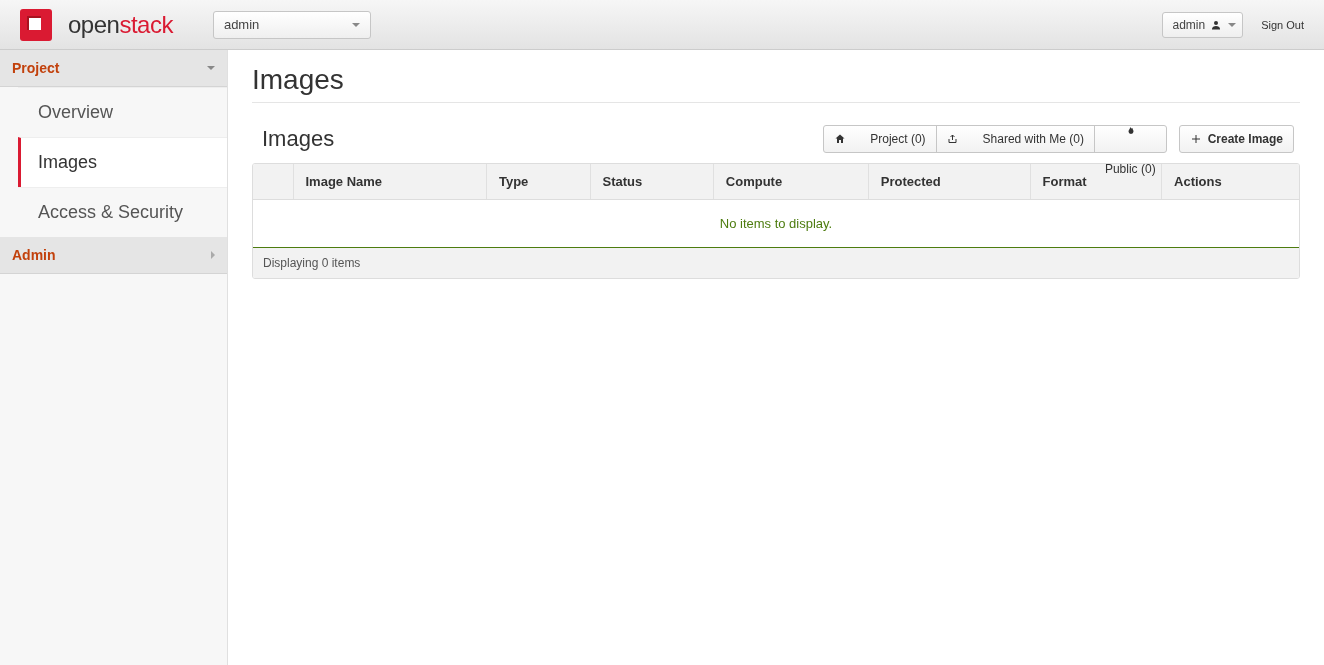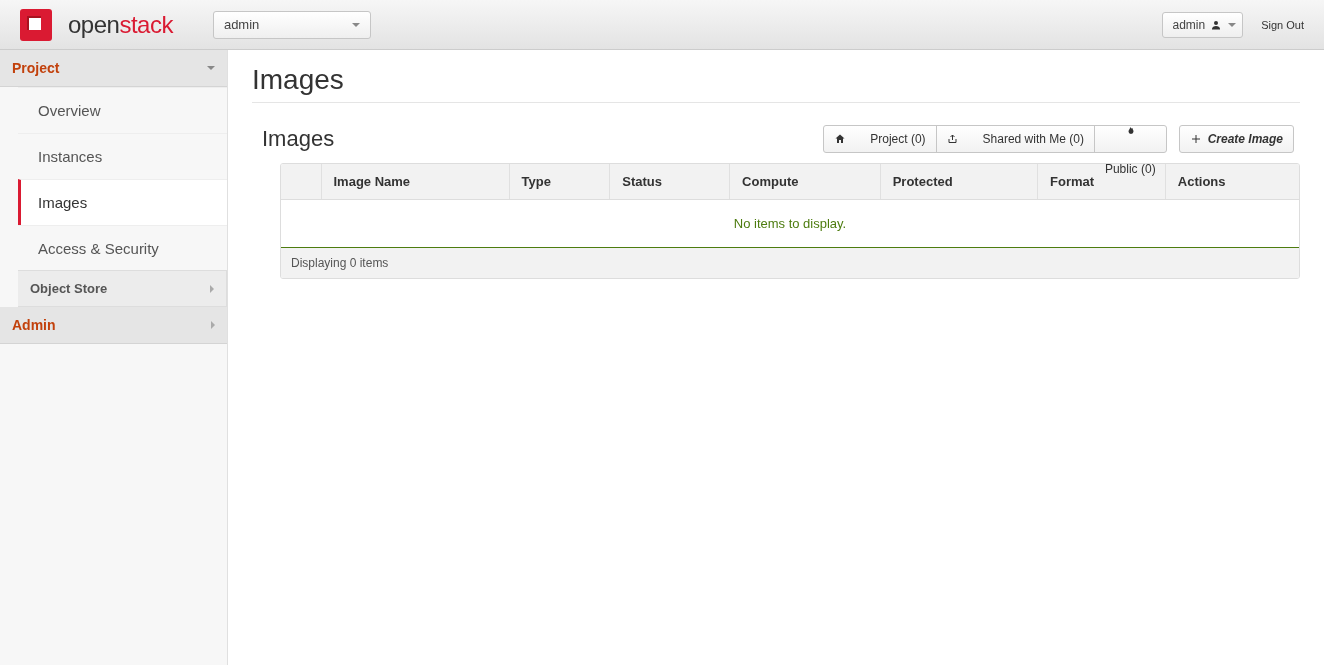--- a/index.html
+++ b/index.html
@@ -168,21 +168,21 @@
       height: 0;
       border-top: 4px solid transparent;
       border-bottom: 4px solid transparent;
       border-left: 4px solid #aaa;
       display: inline-block;
     }
 
     .subnav-item {
       display: block;
       padding: 14px 14px 14px 20px;
-      font-size: 15px;
+      font-size: 18px;
       color: #555;
       background: #f7f7f7;
       cursor: pointer;
       border-top: 1px solid #eee;
     }
     .subnav-item.active {
       background: #fff;
       border-left: 3px solid #da1a32;
       padding-left: 17px;
       color: #333;
@@ -221,28 +221,27 @@
       font-size: 12px;
       color: #333;
       cursor: pointer;
       border-radius: 3px;
       white-space: nowrap;
     }
     .btn-group .btn { border-radius: 0; margin-left: -1px; gap: 24px; }
     .btn-group .btn:first-child { border-radius: 3px 0 0 3px; margin-left: 0; }
     .btn-group .btn:last-child { border-radius: 0 3px 3px 0; flex-direction: column; }
     .btn .ico svg { display: block; }
-    .btn.bold { font-weight: 700; font-style: italic; }
+    .btn.bold { font-weight: 700; }
 
     
     .data-table {
       border: 1px solid #ddd;
       border-radius: 3px;
       overflow: hidden;
-      margin-left: 28px;
     }
     table { width: 100%; border-collapse: collapse; }
     thead th {
       text-align: left;
       padding: 10px 12px;
       background: #f2f2f2;
       font-weight: 700;
       color: #333;
       border-bottom: 1px solid #ddd;
       font-size: 13px;
@@ -298,34 +297,27 @@
     <div class="acc-l1-head">
       <span>Project</span>
       <span class="caret"></span>
     </div>
 
     <div class="acc-l2">
 
       <a class="subnav-item">
         <span>Overview</span>
       </a>
-      <a class="subnav-item">
-        <span>Instances</span>
-      </a>
       <a class="subnav-item active">
         <span>Images</span>
       </a>
       <a class="subnav-item">
         <span>Access &amp; Security</span>
       </a>
 
-      <div class="acc-l2-head">
-        <span>Object Store</span>
-        <span class="caret-r"></span>
-      </div>
     </div>
 
     <div class="acc-l1-head collapsed">
       <span>Admin</span>
       <span class="caret-r"></span>
     </div>
   </div>
 
   <div class="content">
     <h1 class="page-title">Images</h1>

